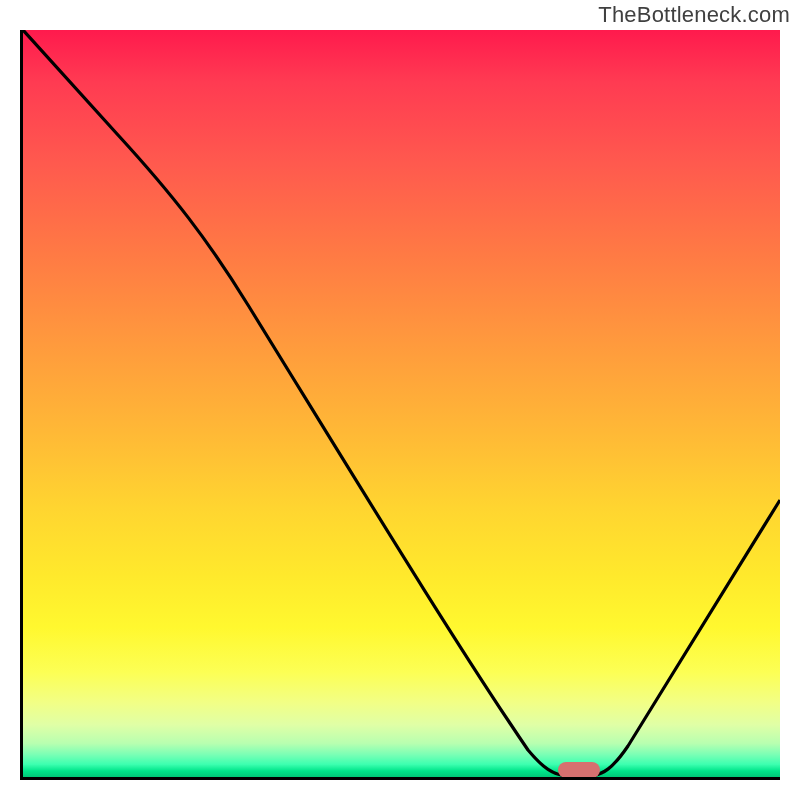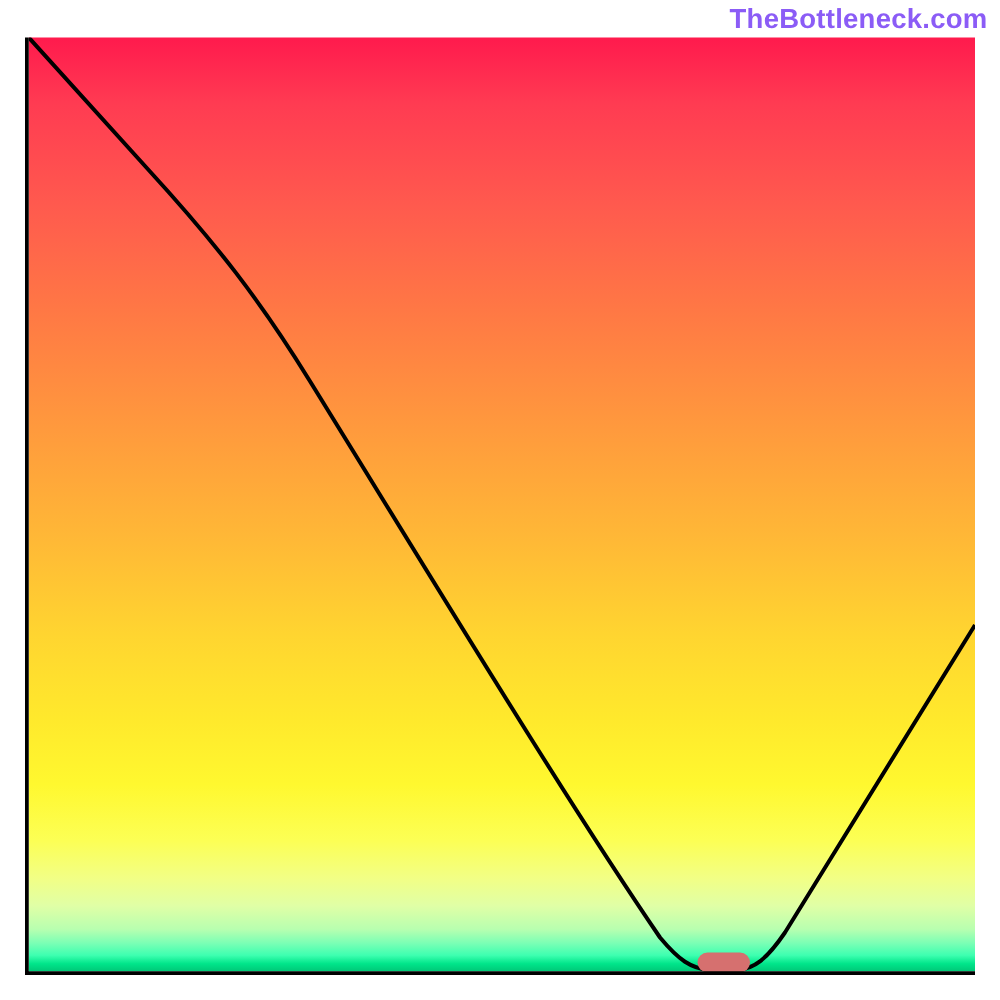--- a/index.html
+++ b/index.html
@@ -13,22 +13,22 @@
   .container {
     position: relative;
     width: 800px;
     height: 800px;
   }
   .watermark {
     position: absolute;
     top: 2px;
     right: 10px;
     font-size: 22px;
-    font-weight: 700;
-    color: #8b5cf6;
+    font-weight: 400;
+    color: #404040;
     letter-spacing: 0.2px;
   }
   .plot-frame {
     position: absolute;
     left: 20px;
     top: 30px;
     width: 760px;
     height: 750px;
     border-left: 3px solid #000;
     border-bottom: 3px solid #000;

